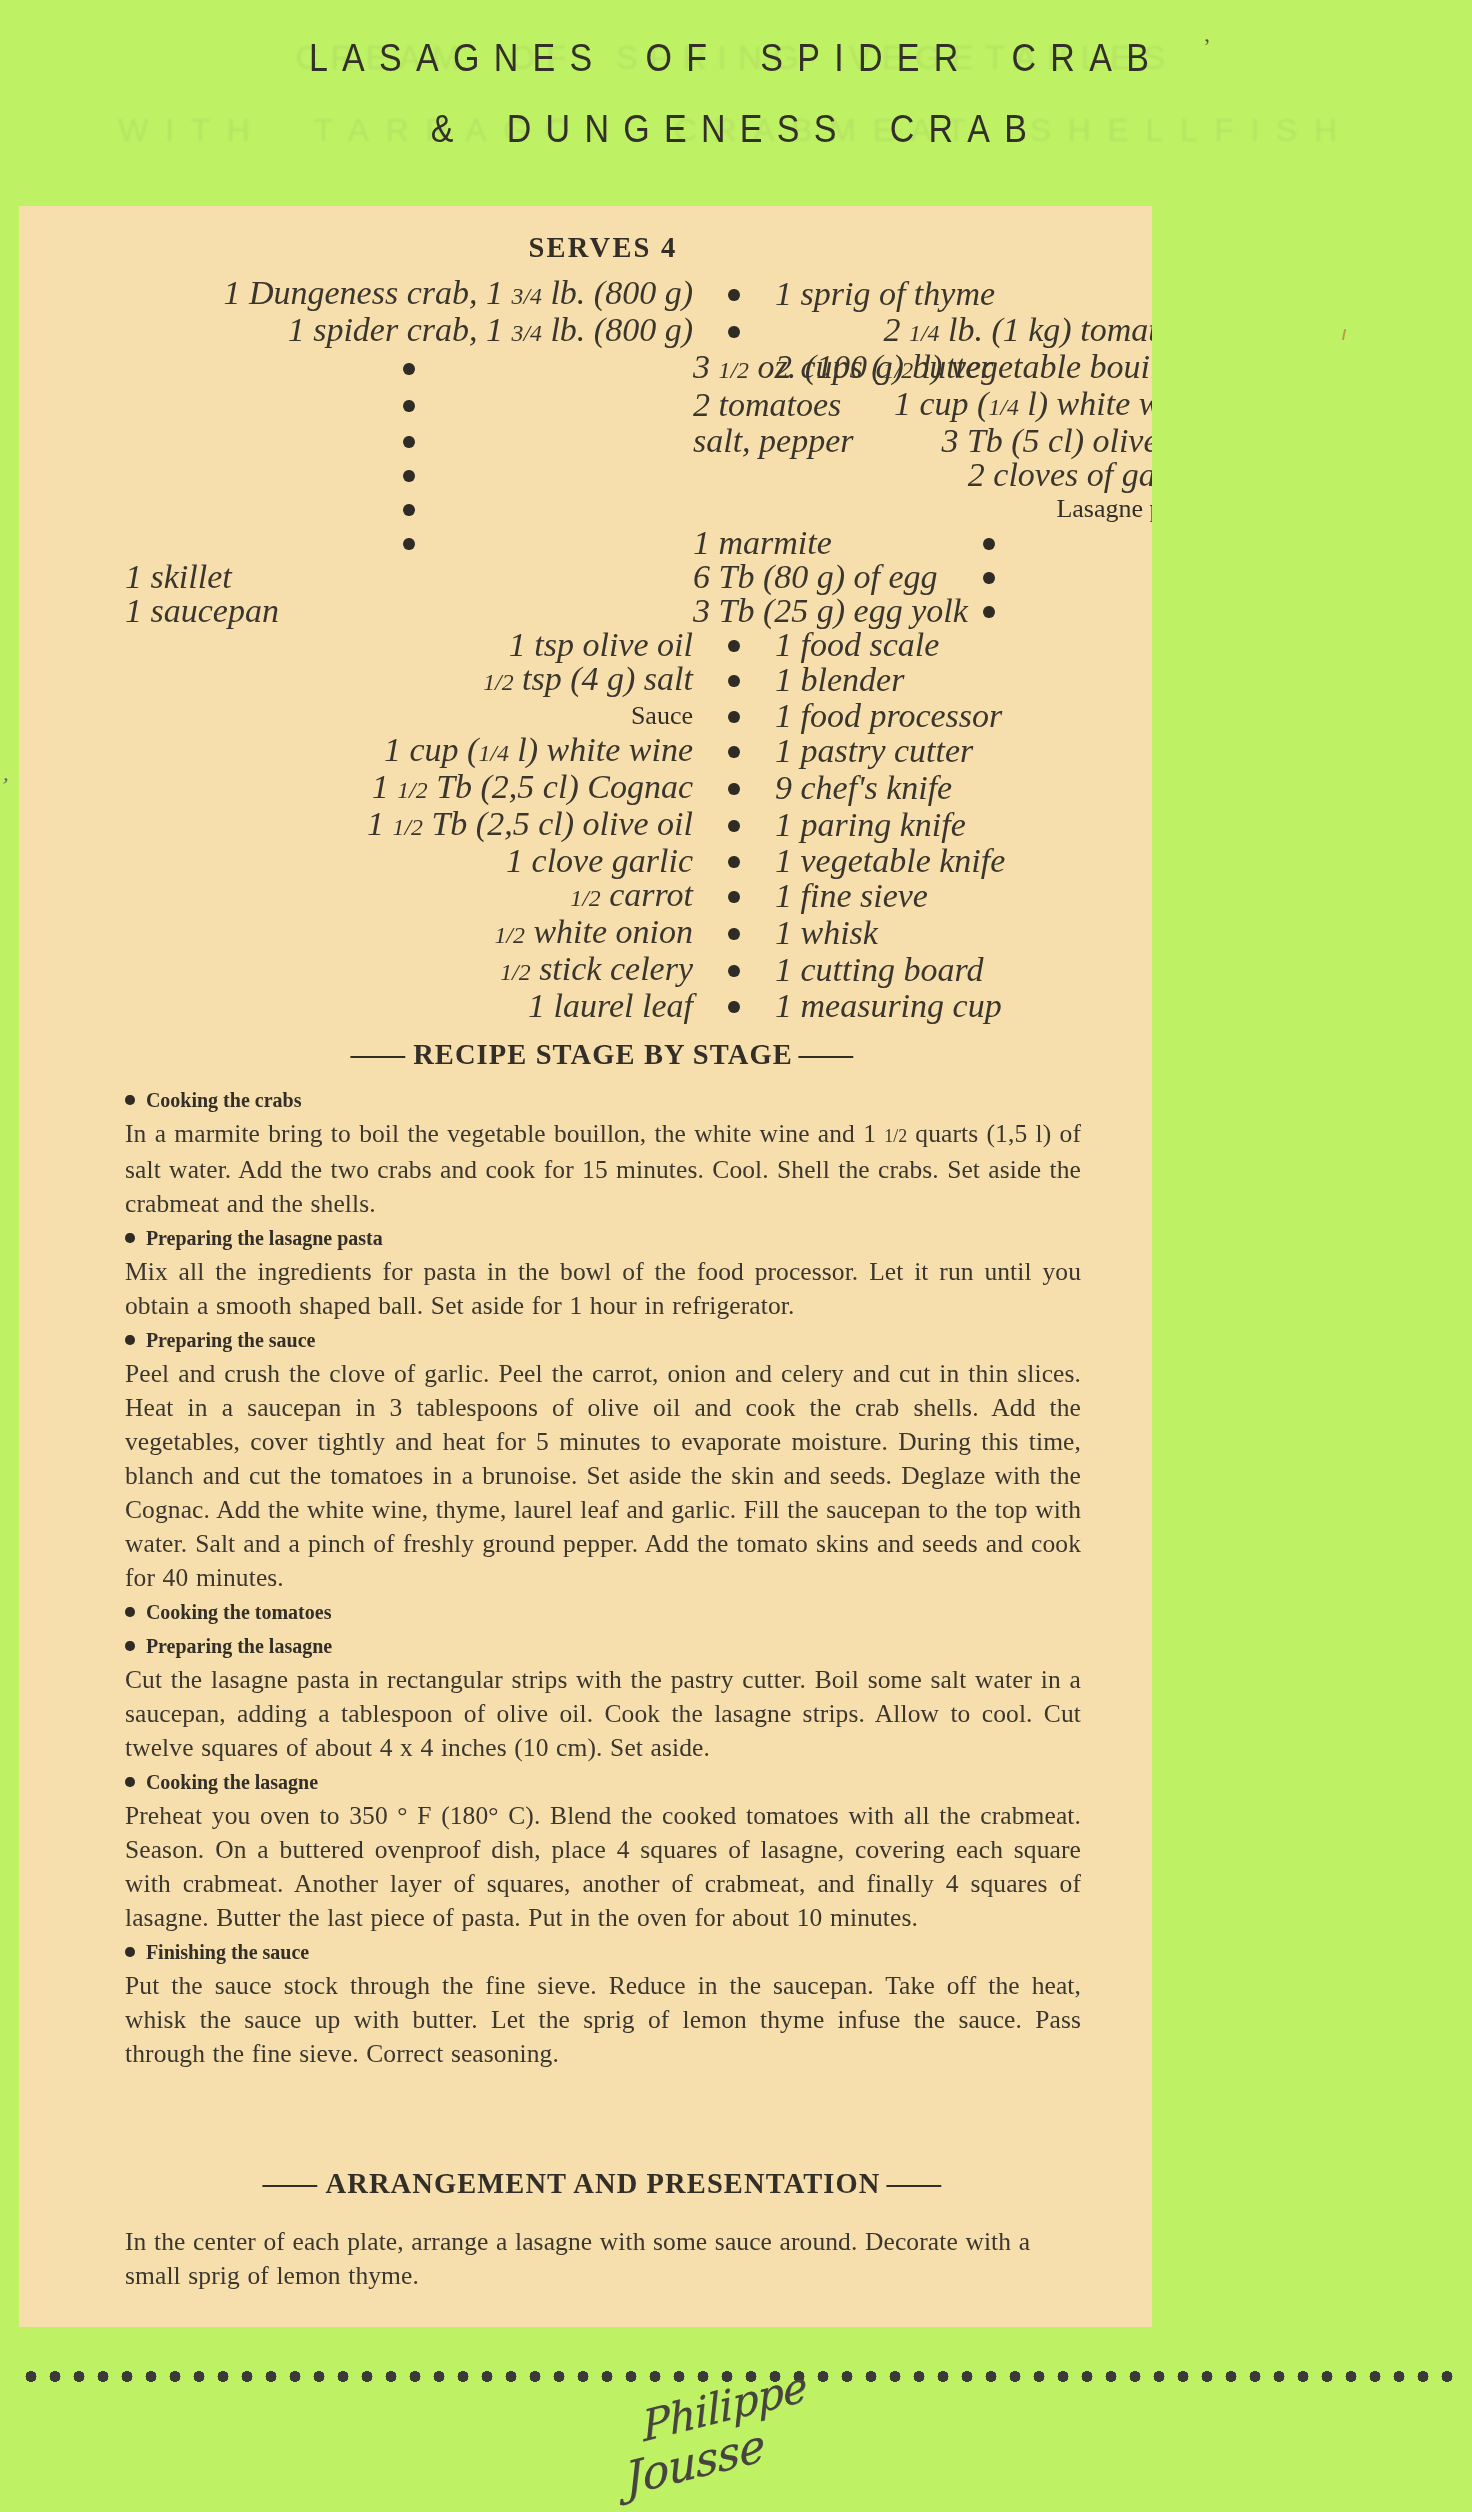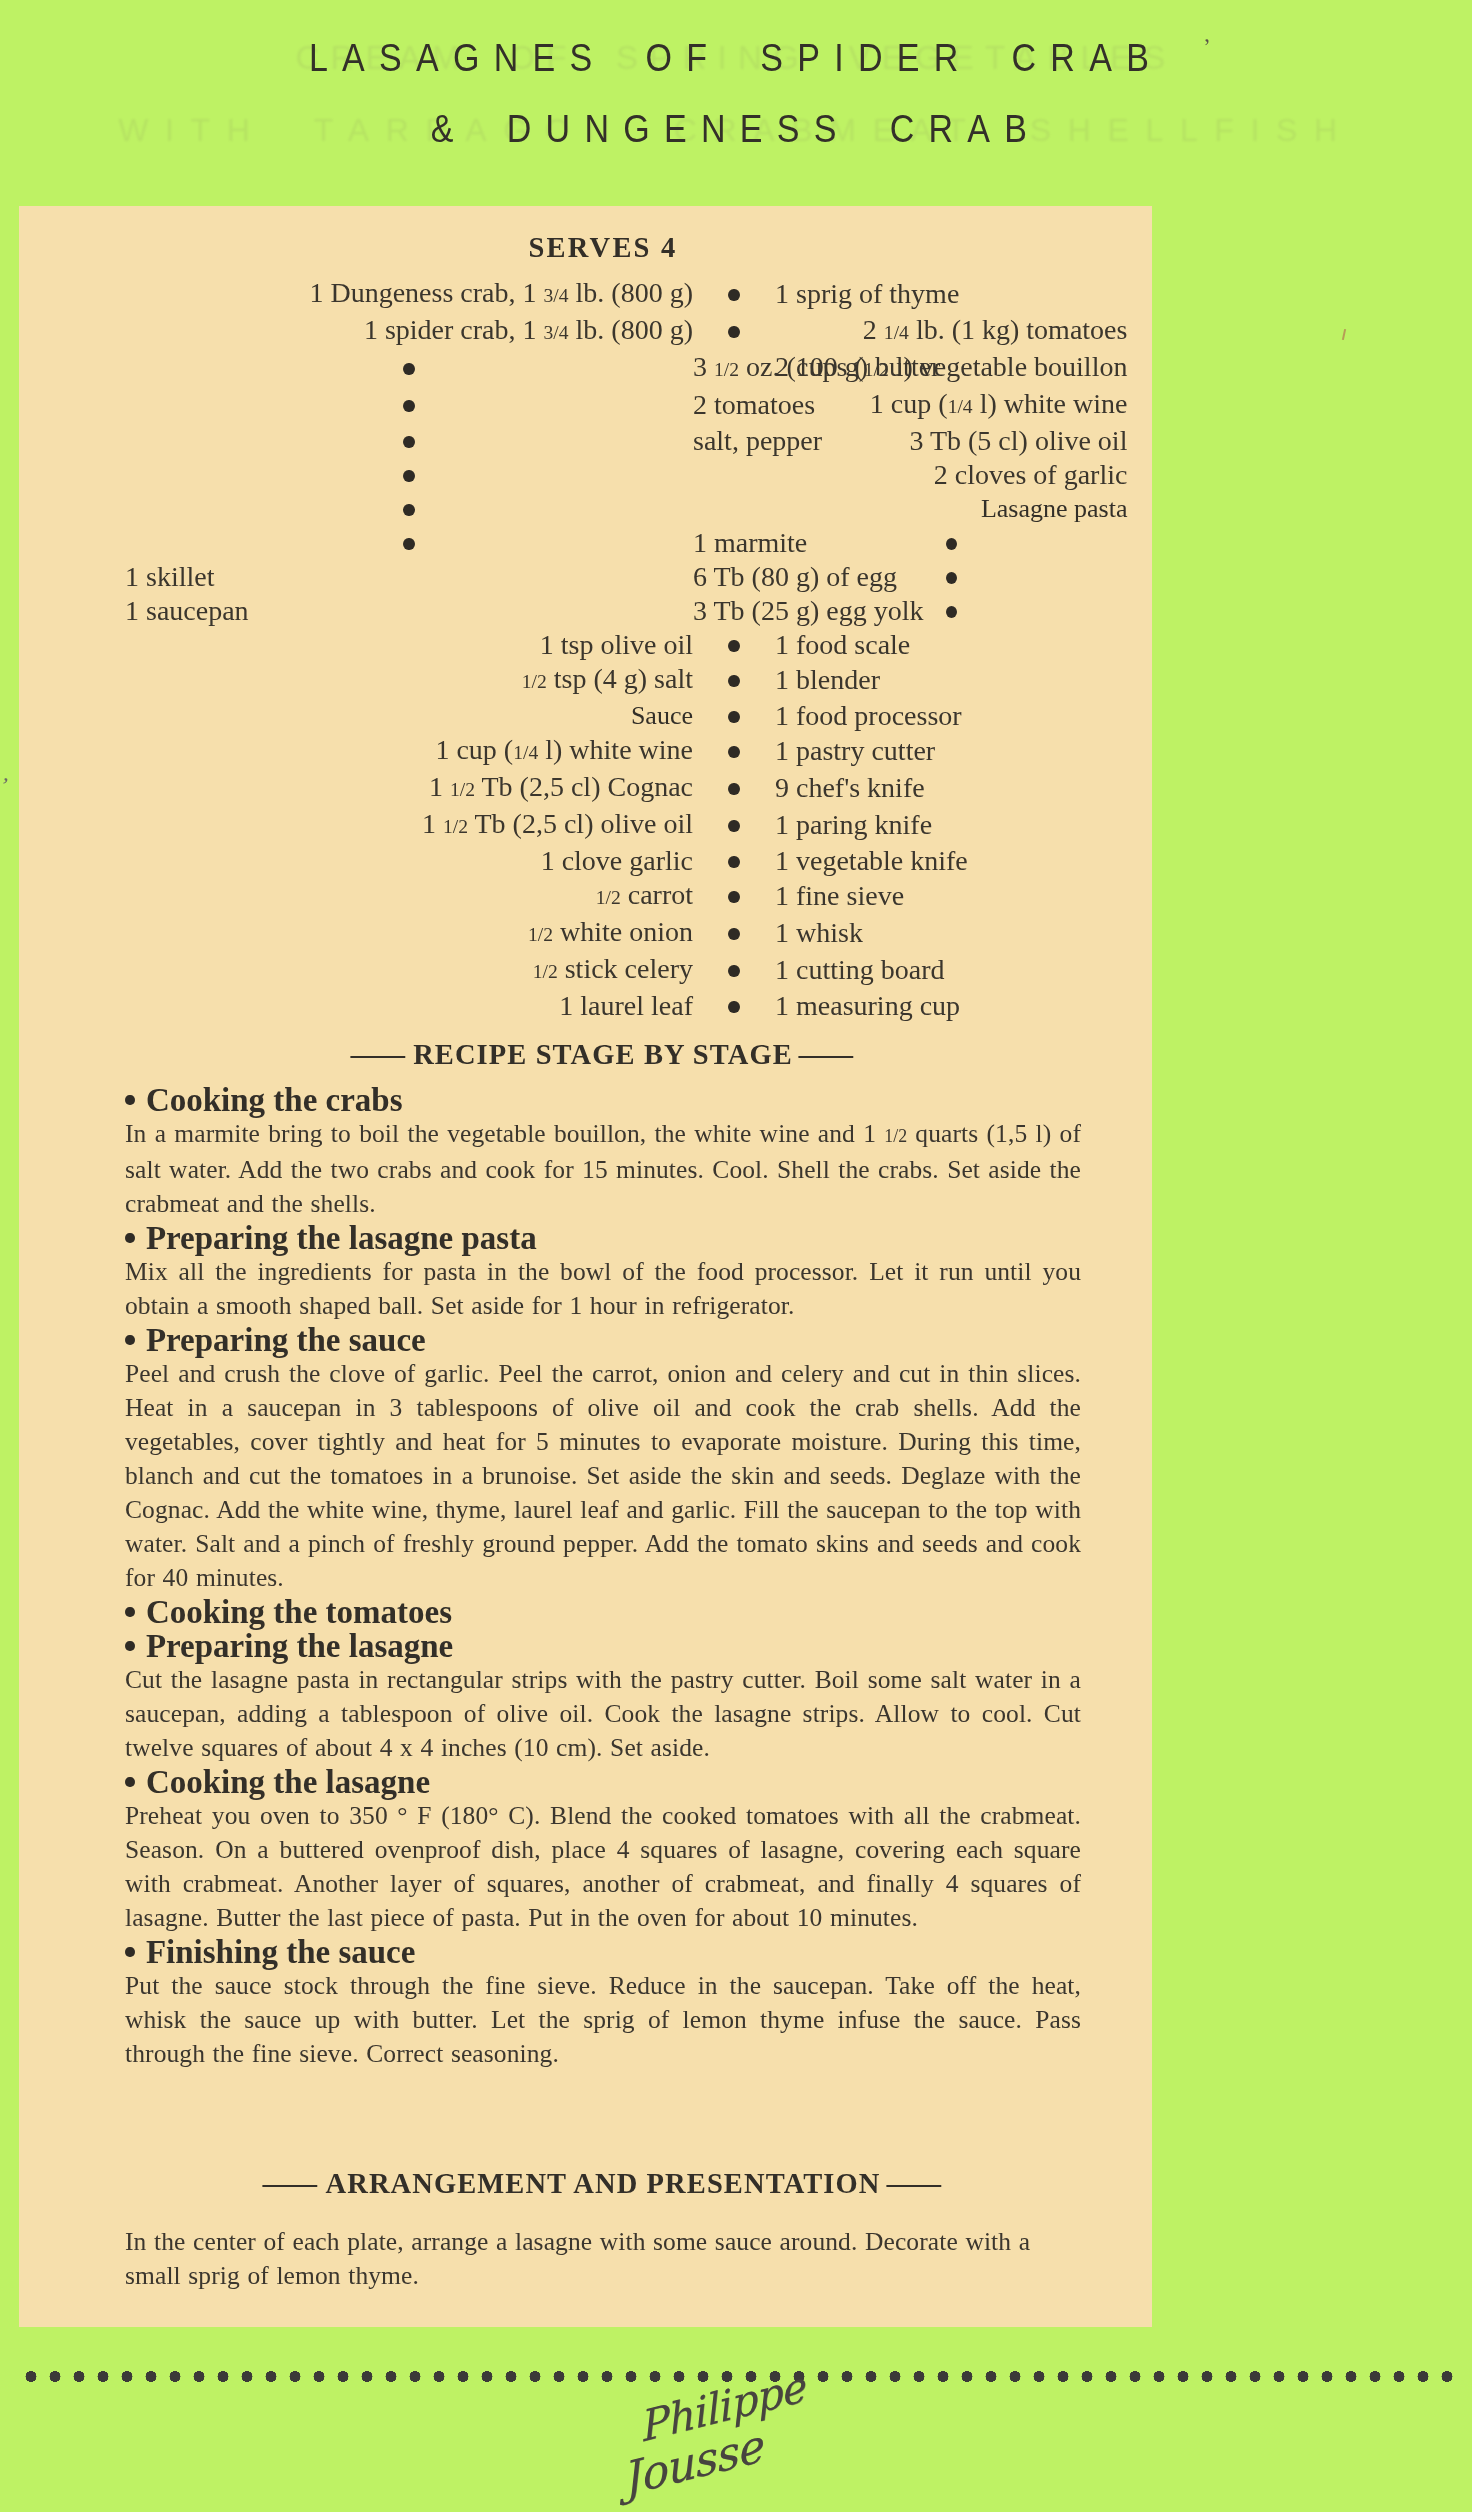--- a/index.html
+++ b/index.html
@@ -73,21 +73,22 @@
     margin-bottom: 12px;
   }
 
   
   .ingredients {
     display: grid;
     grid-template-columns: 568px 82px auto;
     align-items: center;
   }
   .ing-left, .ing-right {
-    font-size: 28px;
+    font-style: italic;
+    font-size: 34px;
     line-height: 34px;
     color: #3b362d;
     white-space: nowrap;
   }
   .ing-left  { text-align: right; }
   .ing-right { text-align: left; }
   .ing-left.ing-head {
     font-style: normal;
     font-weight: normal;
     font-size: 26px;
@@ -113,21 +114,21 @@
   }
   .rule-heading .dash { display: inline-block; margin: 0 19.5px; transform: scaleX(1.9); }
   .rule-stages      { margin-top: 16.5px; margin-bottom: 12px; }
   .rule-arrangement { margin-top: auto; margin-bottom: 25.5px; }
 
   
   .stage-title {
     display: flex;
     align-items: baseline;
     font-weight: bold;
-    font-size: 33px;
+    font-size: 20px;
     line-height: 34px;
     color: #332f28;
   }
   .stage-title .dot { width: 9.7px; height: 10.5px; margin-right: 11.2px; align-self: center; }
   .stage-body, .presentation-body {
     font-size: 25.5px;
     line-height: 34px;
     color: #3b362e;
     text-align: justify;
     letter-spacing: 0.1px;

